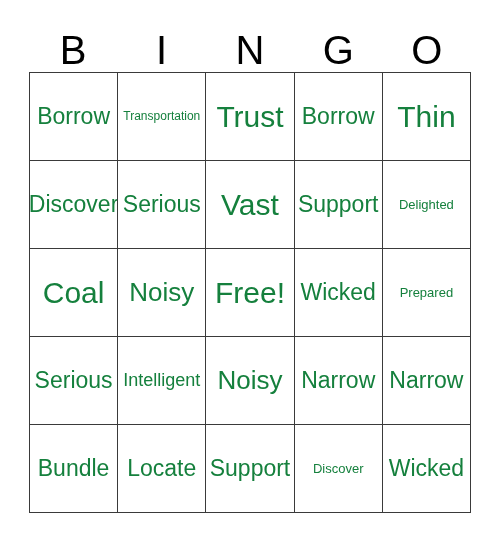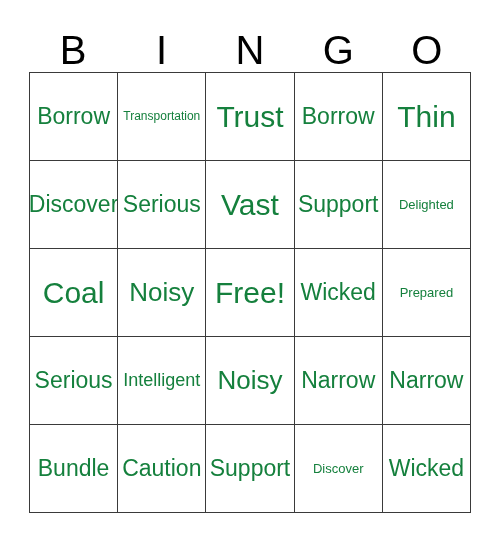--- a/index.html
+++ b/index.html
@@ -162,21 +162,21 @@
       <div class="bingo-cell fs-lg">
         <span class="celltext">Narrow</span>
       </div>
       <div class="bingo-cell fs-lg">
         <span class="celltext">Narrow</span>
       </div>
       <div class="bingo-cell fs-lg">
         <span class="celltext">Bundle</span>
       </div>
       <div class="bingo-cell fs-lg">
-        <span class="celltext">Caution</span>
+        <span class="celltext">Locate</span>
       </div>
       <div class="bingo-cell fs-lg">
         <span class="celltext">Support</span>
       </div>
       <div class="bingo-cell fs-md">
         <span class="celltext">Discover</span>
       </div>
       <div class="bingo-cell fs-lg">
         <span class="celltext">Wicked</span>
       </div>

